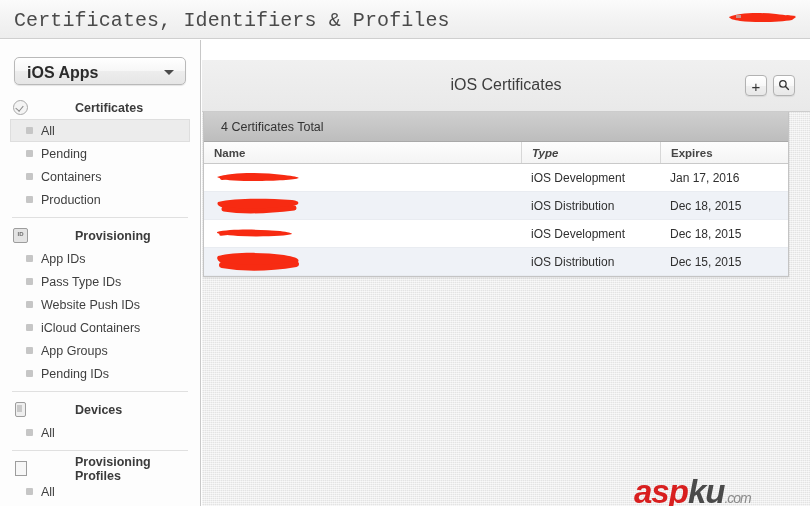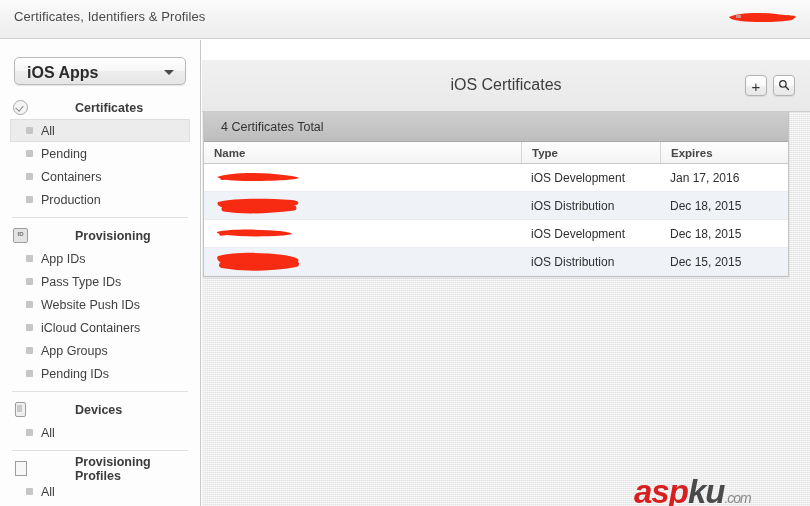--- a/index.html
+++ b/index.html
@@ -18,24 +18,25 @@
   
   .titlebar {
     position: absolute; left: 0; top: 0;
     width: 810px; height: 39px;
     background: linear-gradient(to bottom, #fbfbfb 0%, #f3f3f3 50%, #ededed 100%);
     border-bottom: 1px solid #cfcfcf;
     box-sizing: border-box;
   }
   .titlebar-title {
     position: absolute; left: 14px; top: 9px;
-    font-size: 13px;
+    font-size: 20px;
     color: #4a4a4a;
     letter-spacing: 0.1px;
     white-space: nowrap;
+    font-family: Liberation Mono, monospace;
   }
   .account-redaction {
     position: absolute; right: 12px; top: 11px;
     width: 72px; height: 13px;
   }
 
   
   .sidebar {
     position: absolute; left: 0; top: 40px;
     width: 201px; height: 466px;
@@ -242,21 +243,21 @@
   .th {
     font-size: 11.5px;
     font-weight: bold;
     color: #454545;
     display: flex; align-items: center;
     padding-left: 10px;
     box-sizing: border-box;
     height: 100%;
   }
   .th.col-name  { width: 317px; }
-  .th.col-type  { width: 139px; border-left: 1px solid #d7d7d7; }
+  .th.col-type  { width: 139px; border-left: 1px solid #d7d7d7; font-style: italic; }
   .th.col-exp   { width: 128px; border-left: 1px solid #d7d7d7; }
 
   .trow {
     height: 28px;
     display: flex;
     align-items: center;
     border-bottom: 1px solid #e9ecf1;
     box-sizing: border-box;
   }
   .trow.even { background: #ffffff; }

